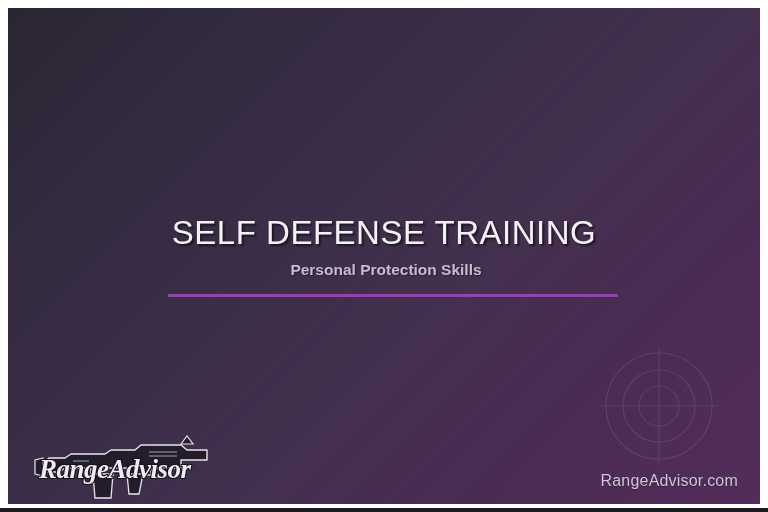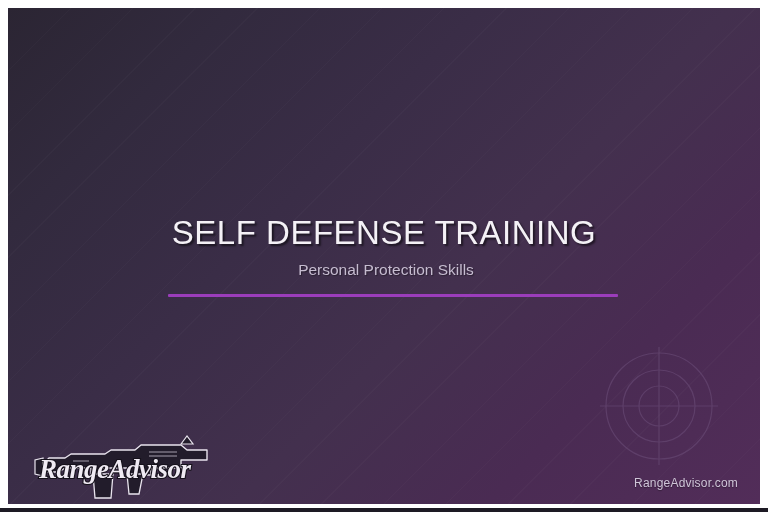--- a/index.html
+++ b/index.html
@@ -83,21 +83,21 @@
     font-weight: 400;
     letter-spacing: 0.5px;
     color: #f4f1f6;
     text-shadow: 2px 2px 2px rgba(0,0,0,0.55);
     line-height: 1.18;
     white-space: nowrap;
   }
   #subtitle {
     margin: 8px 0 0 4px;
     font-size: 15.5px;
-    font-weight: 400;
+    font-weight: 700;
     color: #c6bcd0;
     text-shadow: 1px 1px 1px rgba(0,0,0,0.35);
     line-height: 1.2;
     white-space: nowrap;
   }
   #divider {
     position: absolute;
     left: 160px;
     top: 286px;
     width: 450px;
@@ -114,21 +114,21 @@
     width: 185px;
     height: 80px;
   }
   #logo svg { display: block; }
 
   
   #watermark {
     position: absolute;
     right: 22px;
     bottom: 14px;
-    font-size: 12px;
+    font-size: 16px;
     color: #cfc5d8;
     letter-spacing: 0.2px;
     white-space: nowrap;
     text-shadow: 0 1px 1px rgba(0,0,0,0.35);
   }
 </style>
 </head>
 <body>
 
 <div id="slide">

